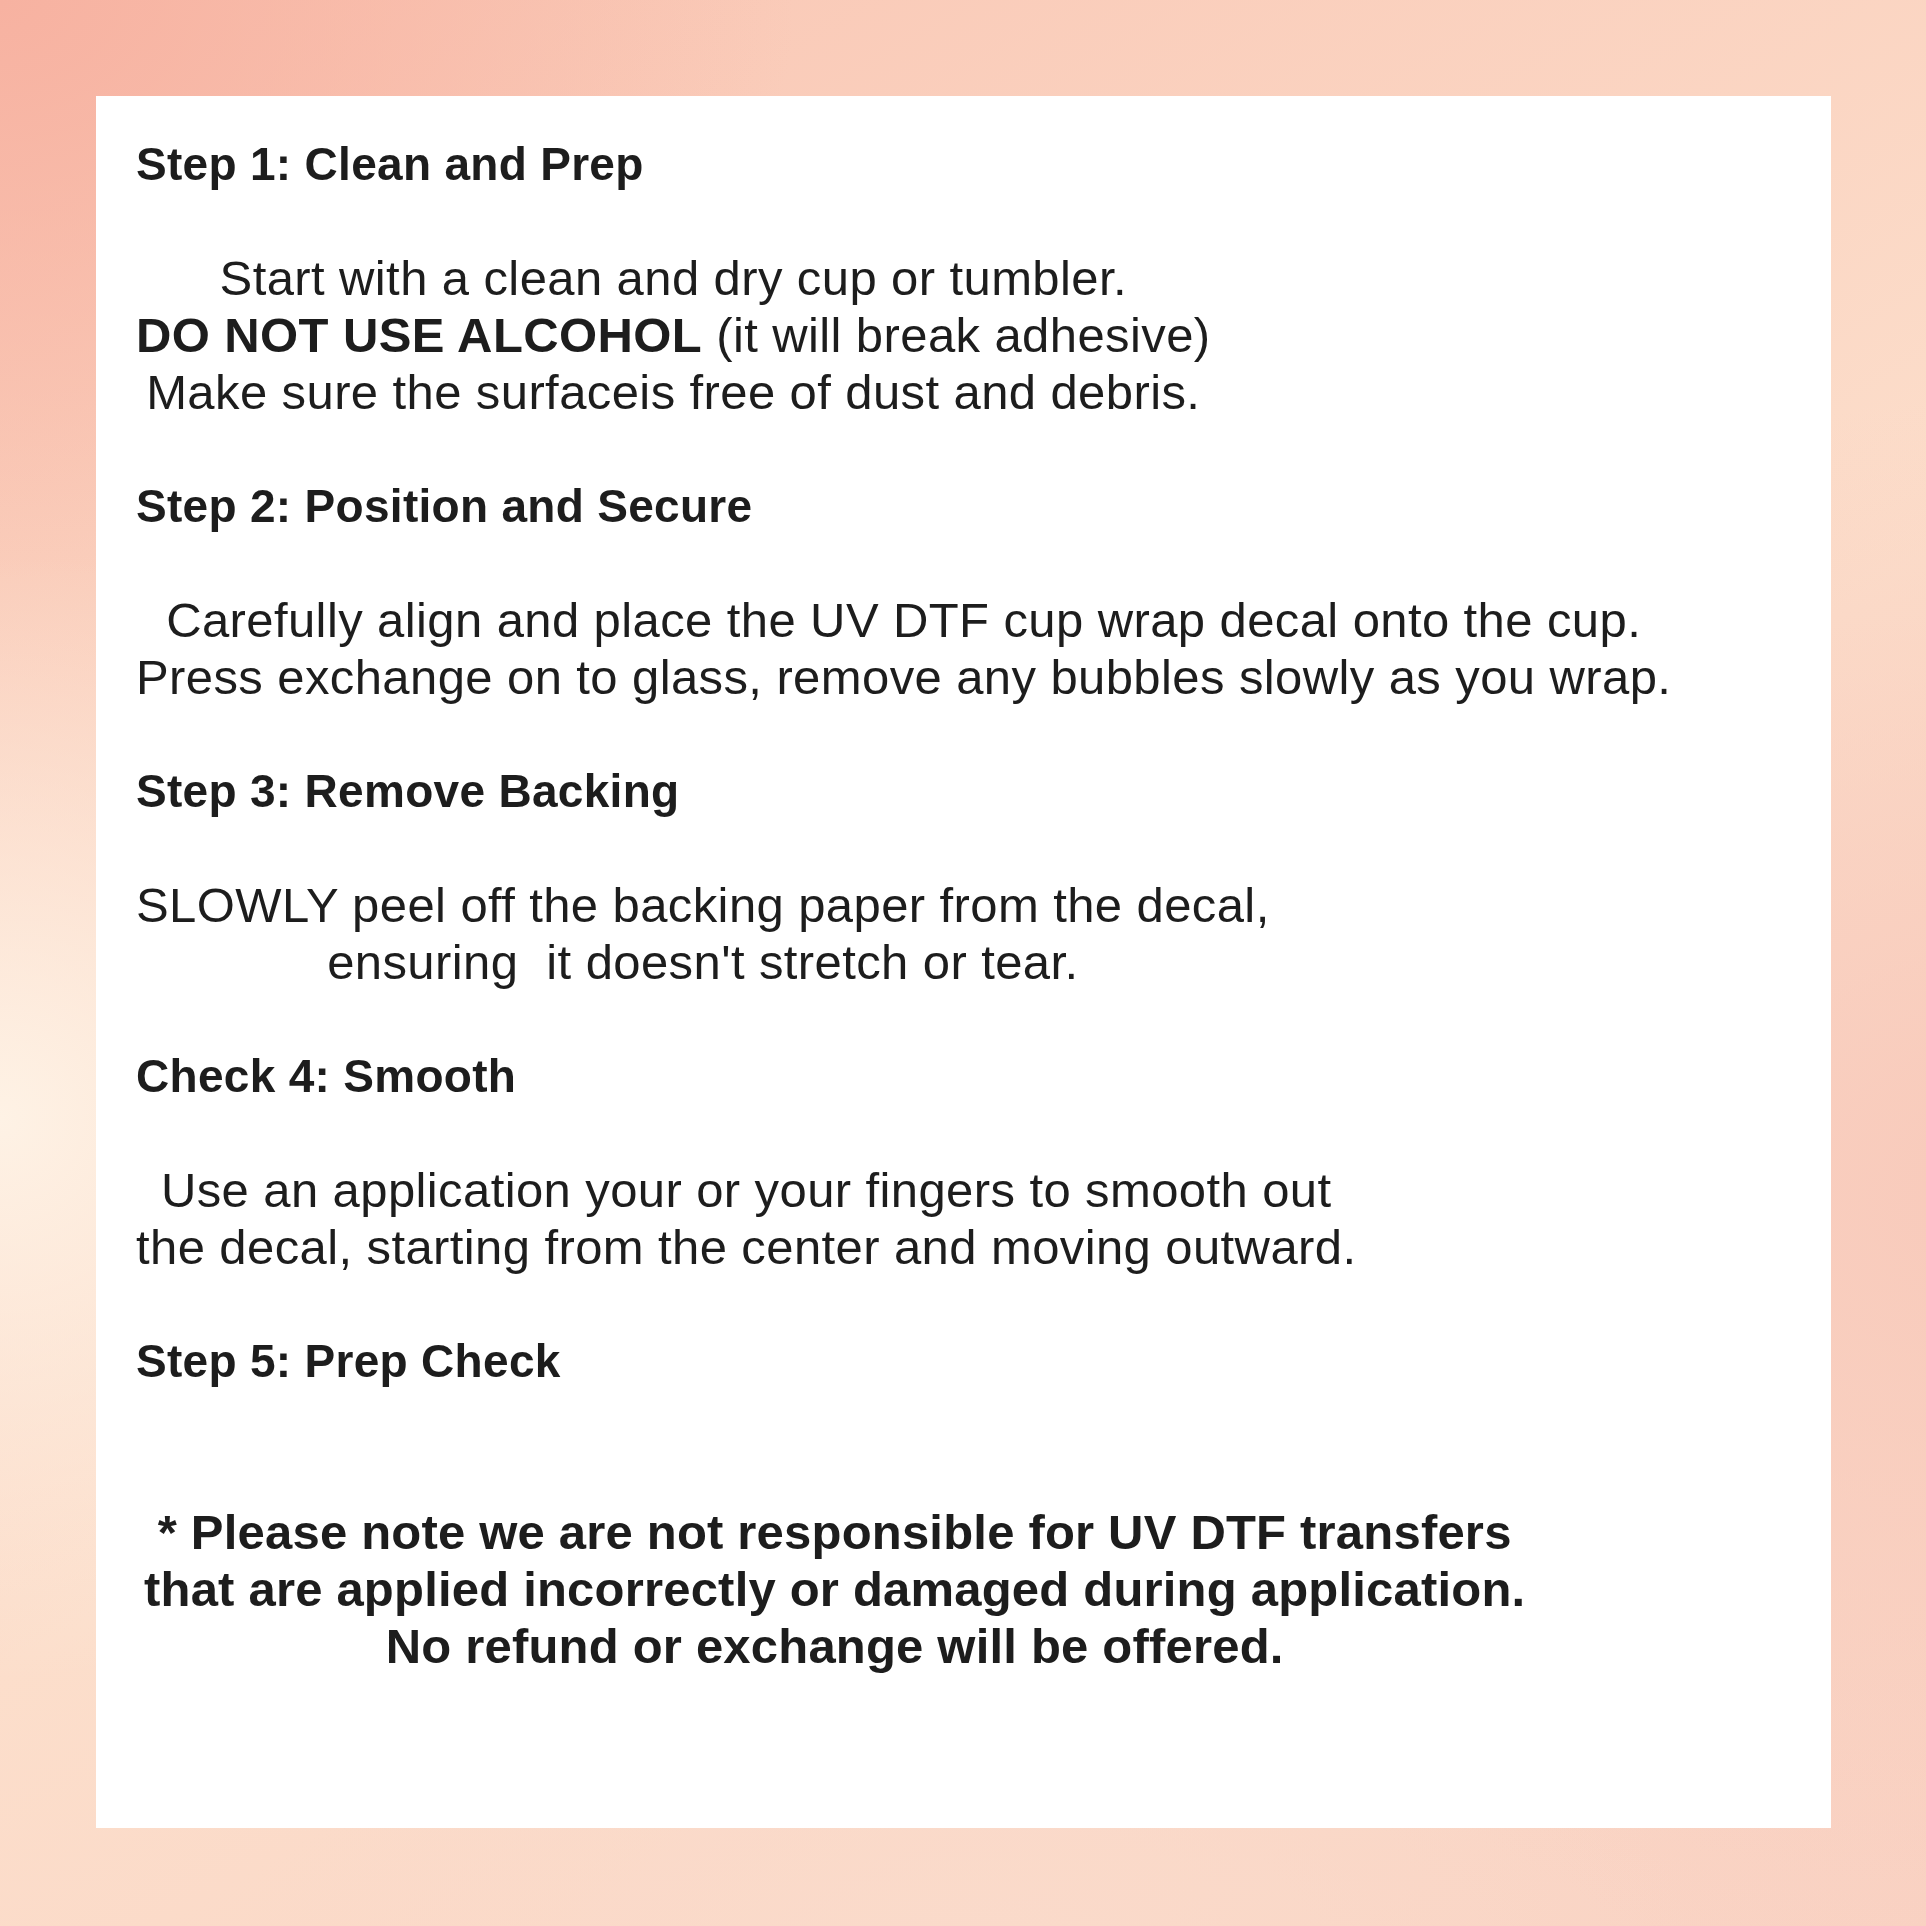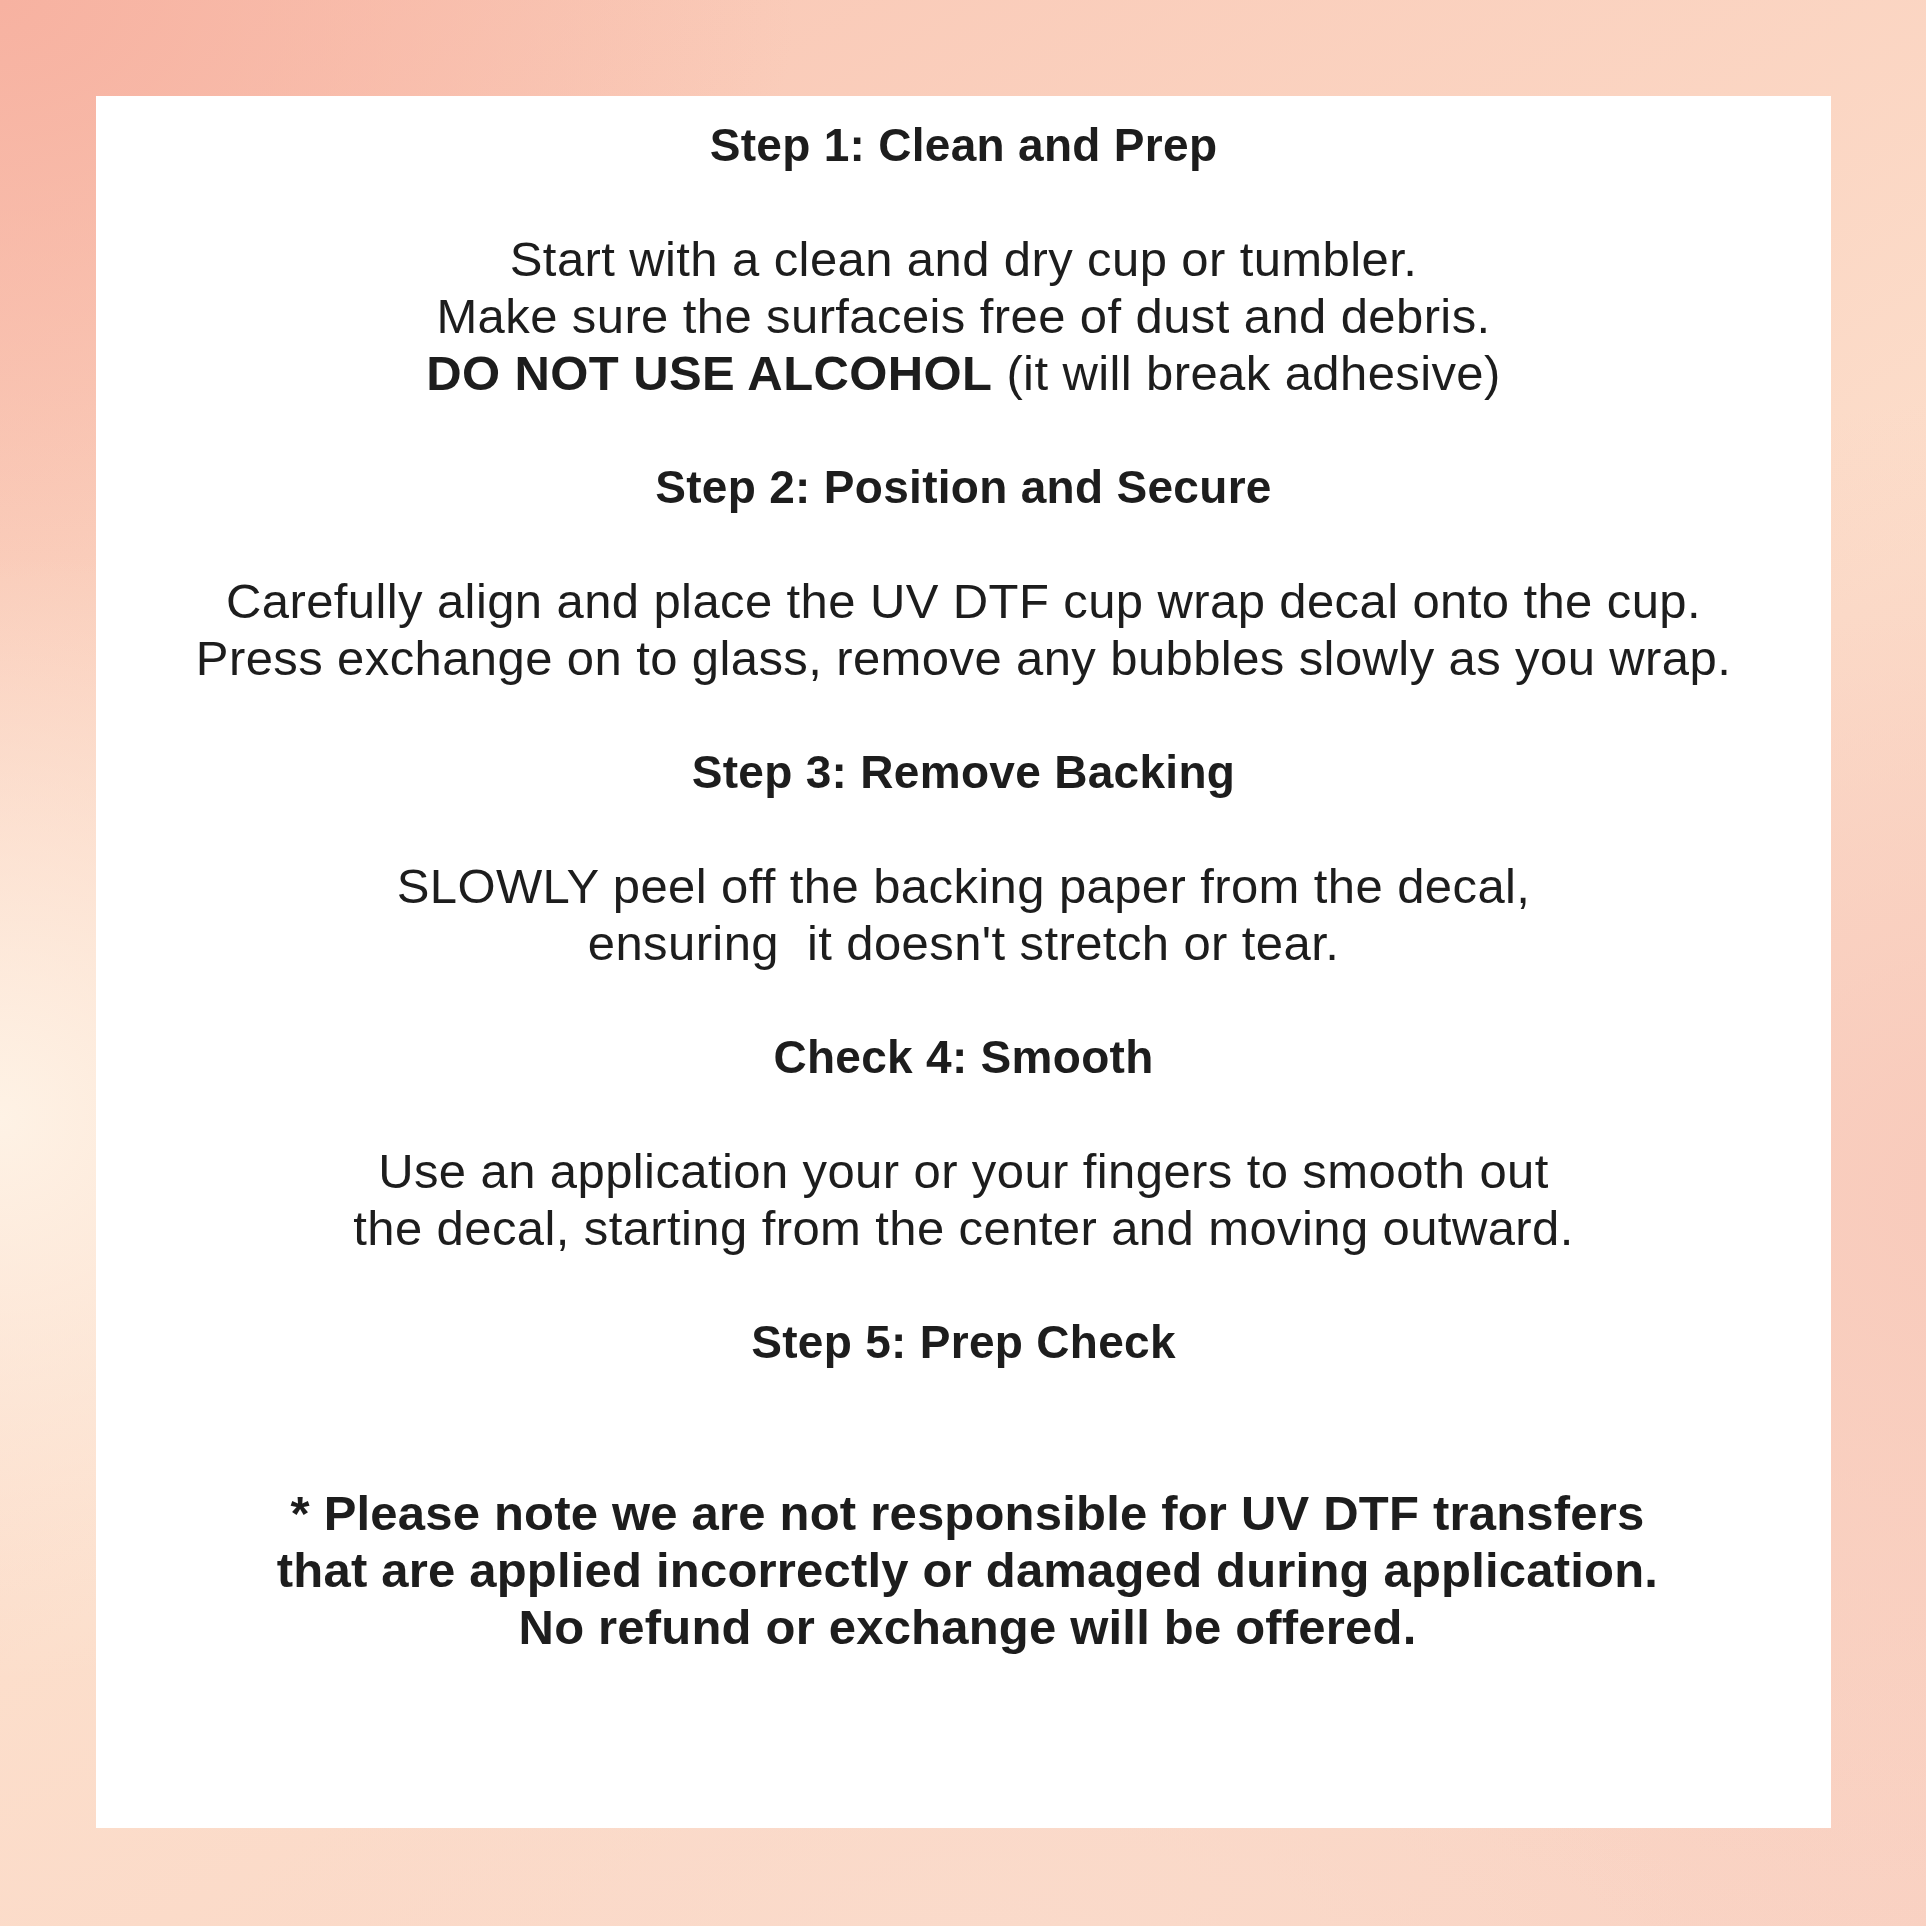--- a/index.html
+++ b/index.html
@@ -27,22 +27,22 @@
   .card {
     position: absolute;
     left: 96px;
     top: 96px;
     right: 96px;
     bottom: 99px;
     background: #ffffff;
     color: #1d1d1d;
     display: flex;
     flex-direction: column;
-    align-items: center;
-    padding: 21px 40px 10px 40px;
+    align-items: flex-start;
+    padding: 40px 40px 10px 40px;
     box-sizing: border-box;
     text-align: center;
   }
   .heading {
     font-size: 46px;
     line-height: 57px;
     font-weight: 700;
     margin: 57px 0;
     letter-spacing: 0.3px;
     white-space: pre-wrap;
@@ -75,22 +75,22 @@
 </head>
 <body>
 
 <div class="page-bg"></div>
 
 <div class="card">
 
   <div class="heading">Step 1: Clean and Prep</div>
   <div class="para">
     <div class="line">Start with a clean and dry cup or tumbler.</div>
+    <div class="line"><span class="b">DO NOT USE ALCOHOL</span><span> (it will break adhesive)</span></div>
     <div class="line">Make sure the surfaceis free of dust and debris.</div>
-    <div class="line"><span class="b">DO NOT USE ALCOHOL</span><span> (it will break adhesive)</span></div>
   </div>
 
   <div class="heading">Step 2: Position and Secure</div>
   <div class="para">
     <div class="line">Carefully align and place the UV DTF cup wrap decal onto the cup.</div>
     <div class="line">Press exchange on to glass, remove any bubbles slowly as you wrap.</div>
   </div>
 
   <div class="heading">Step 3: Remove Backing</div>
   <div class="para">

